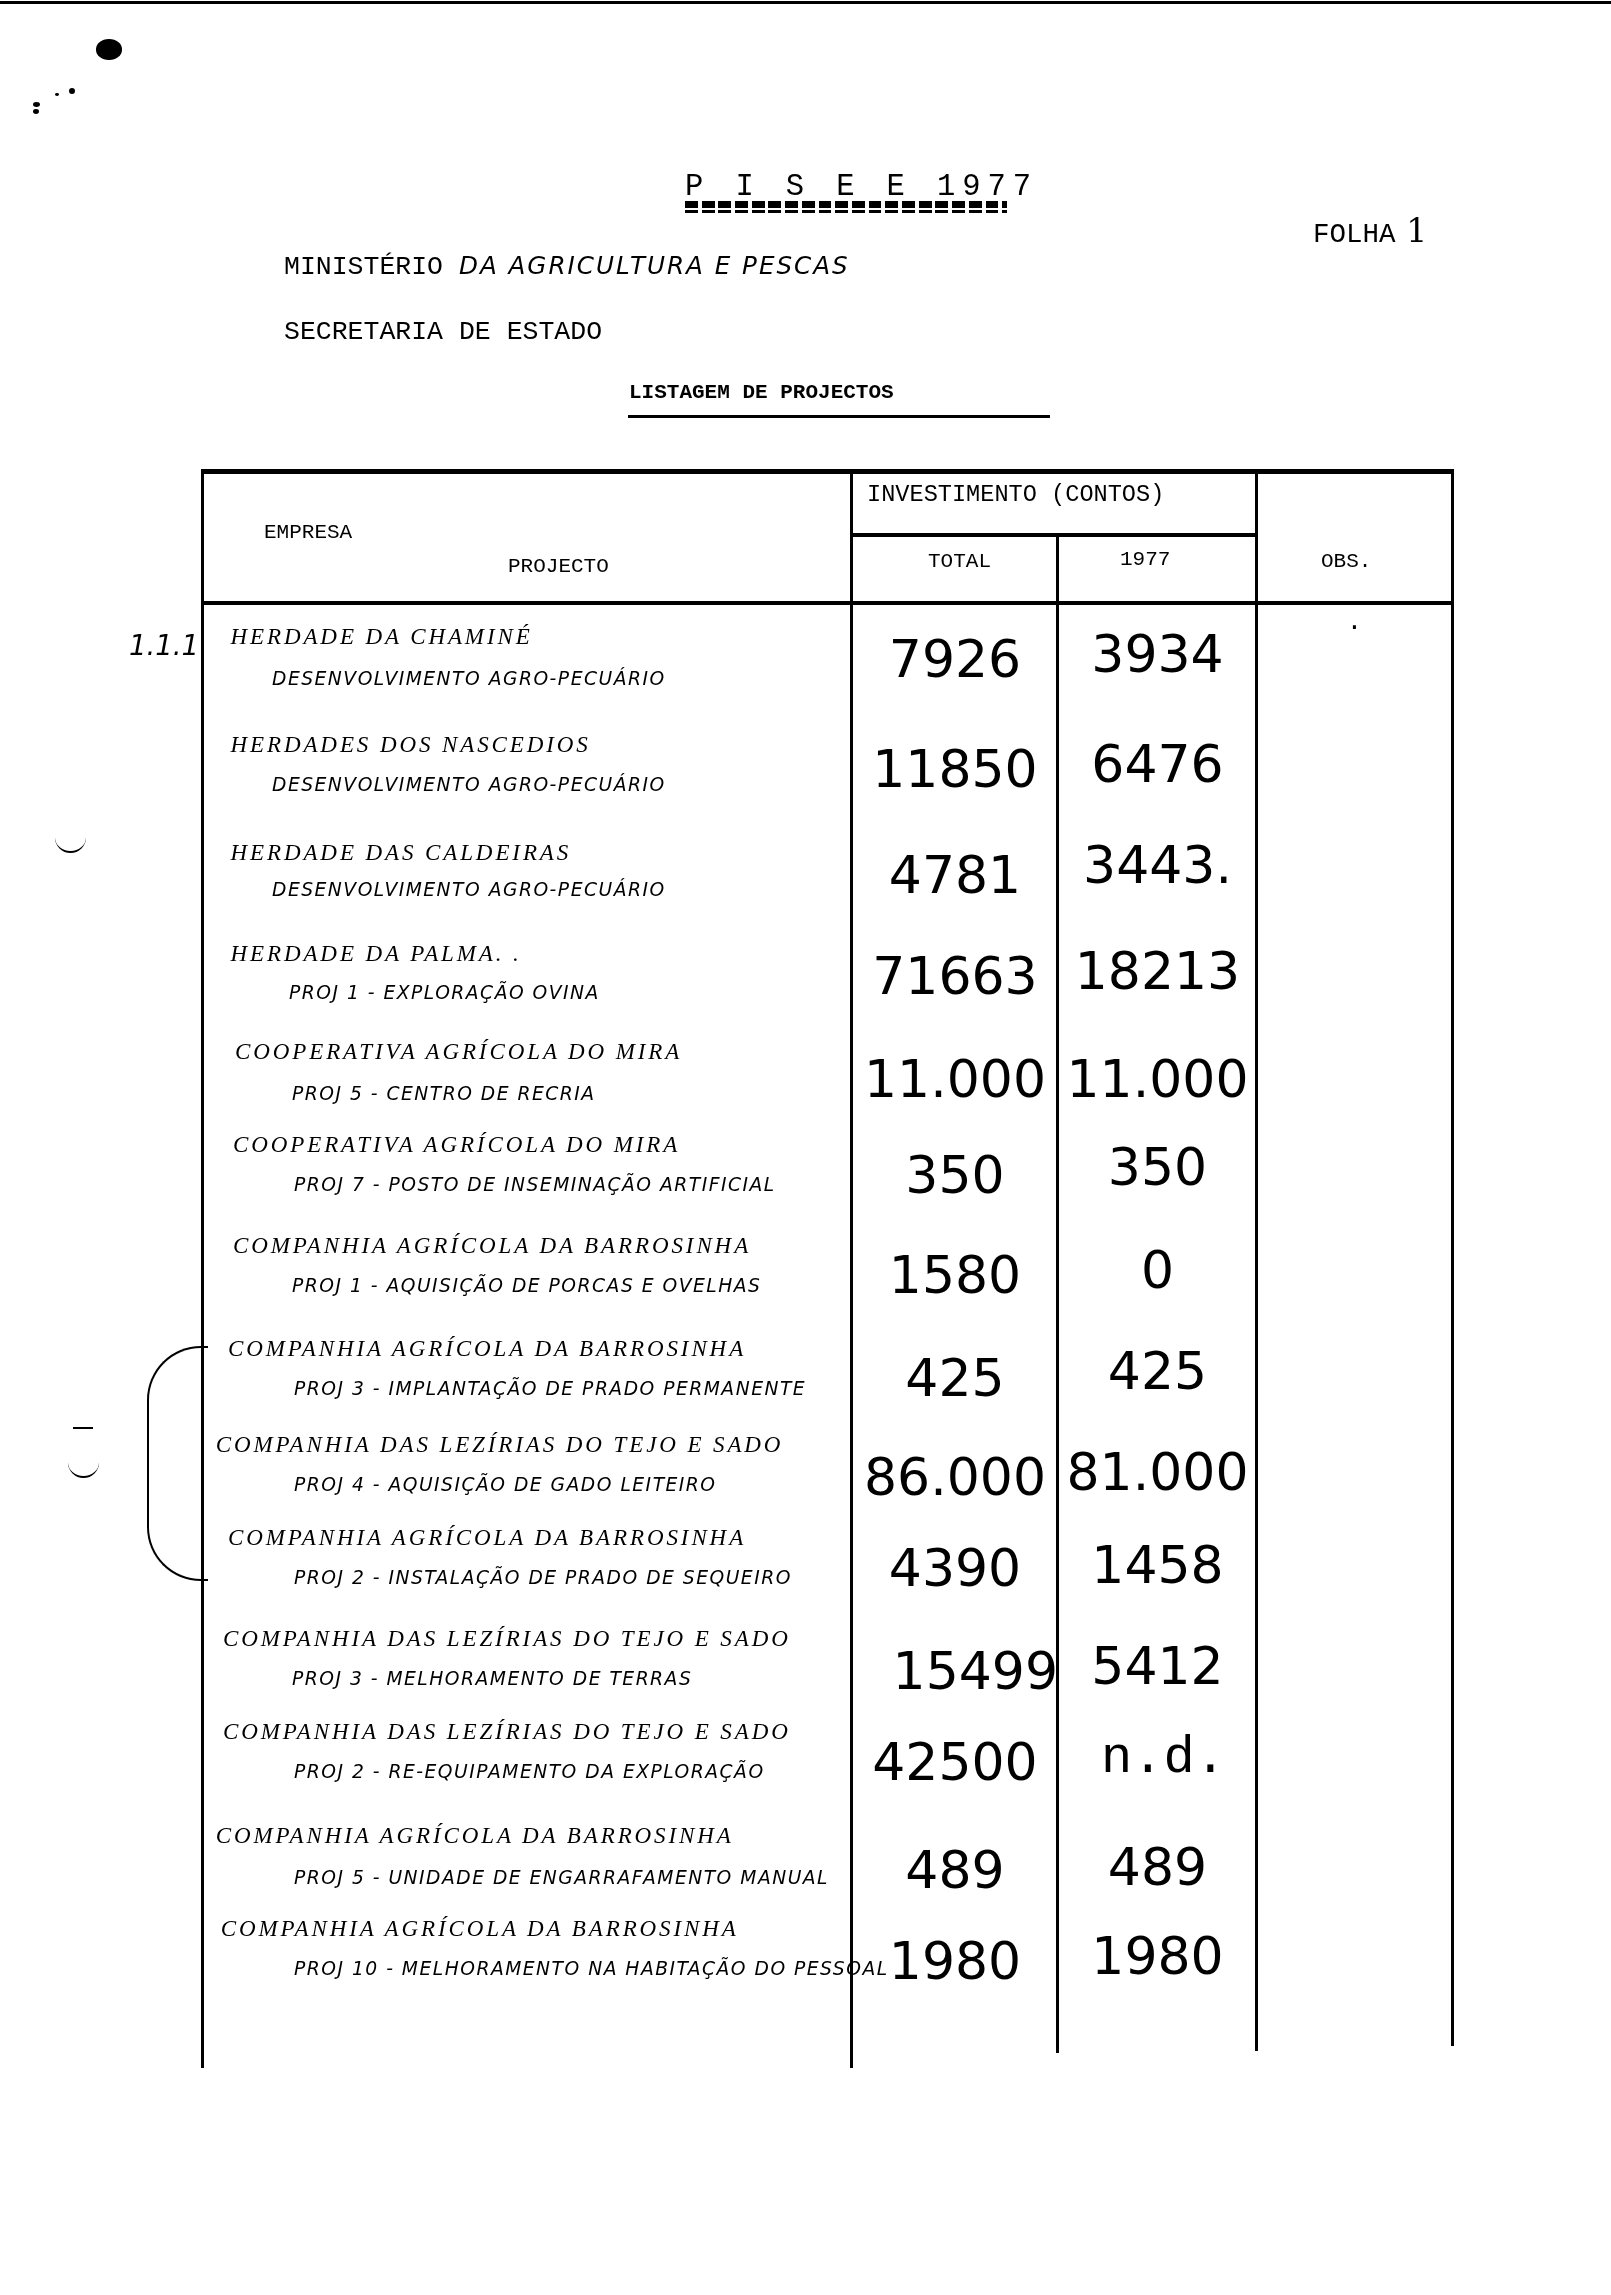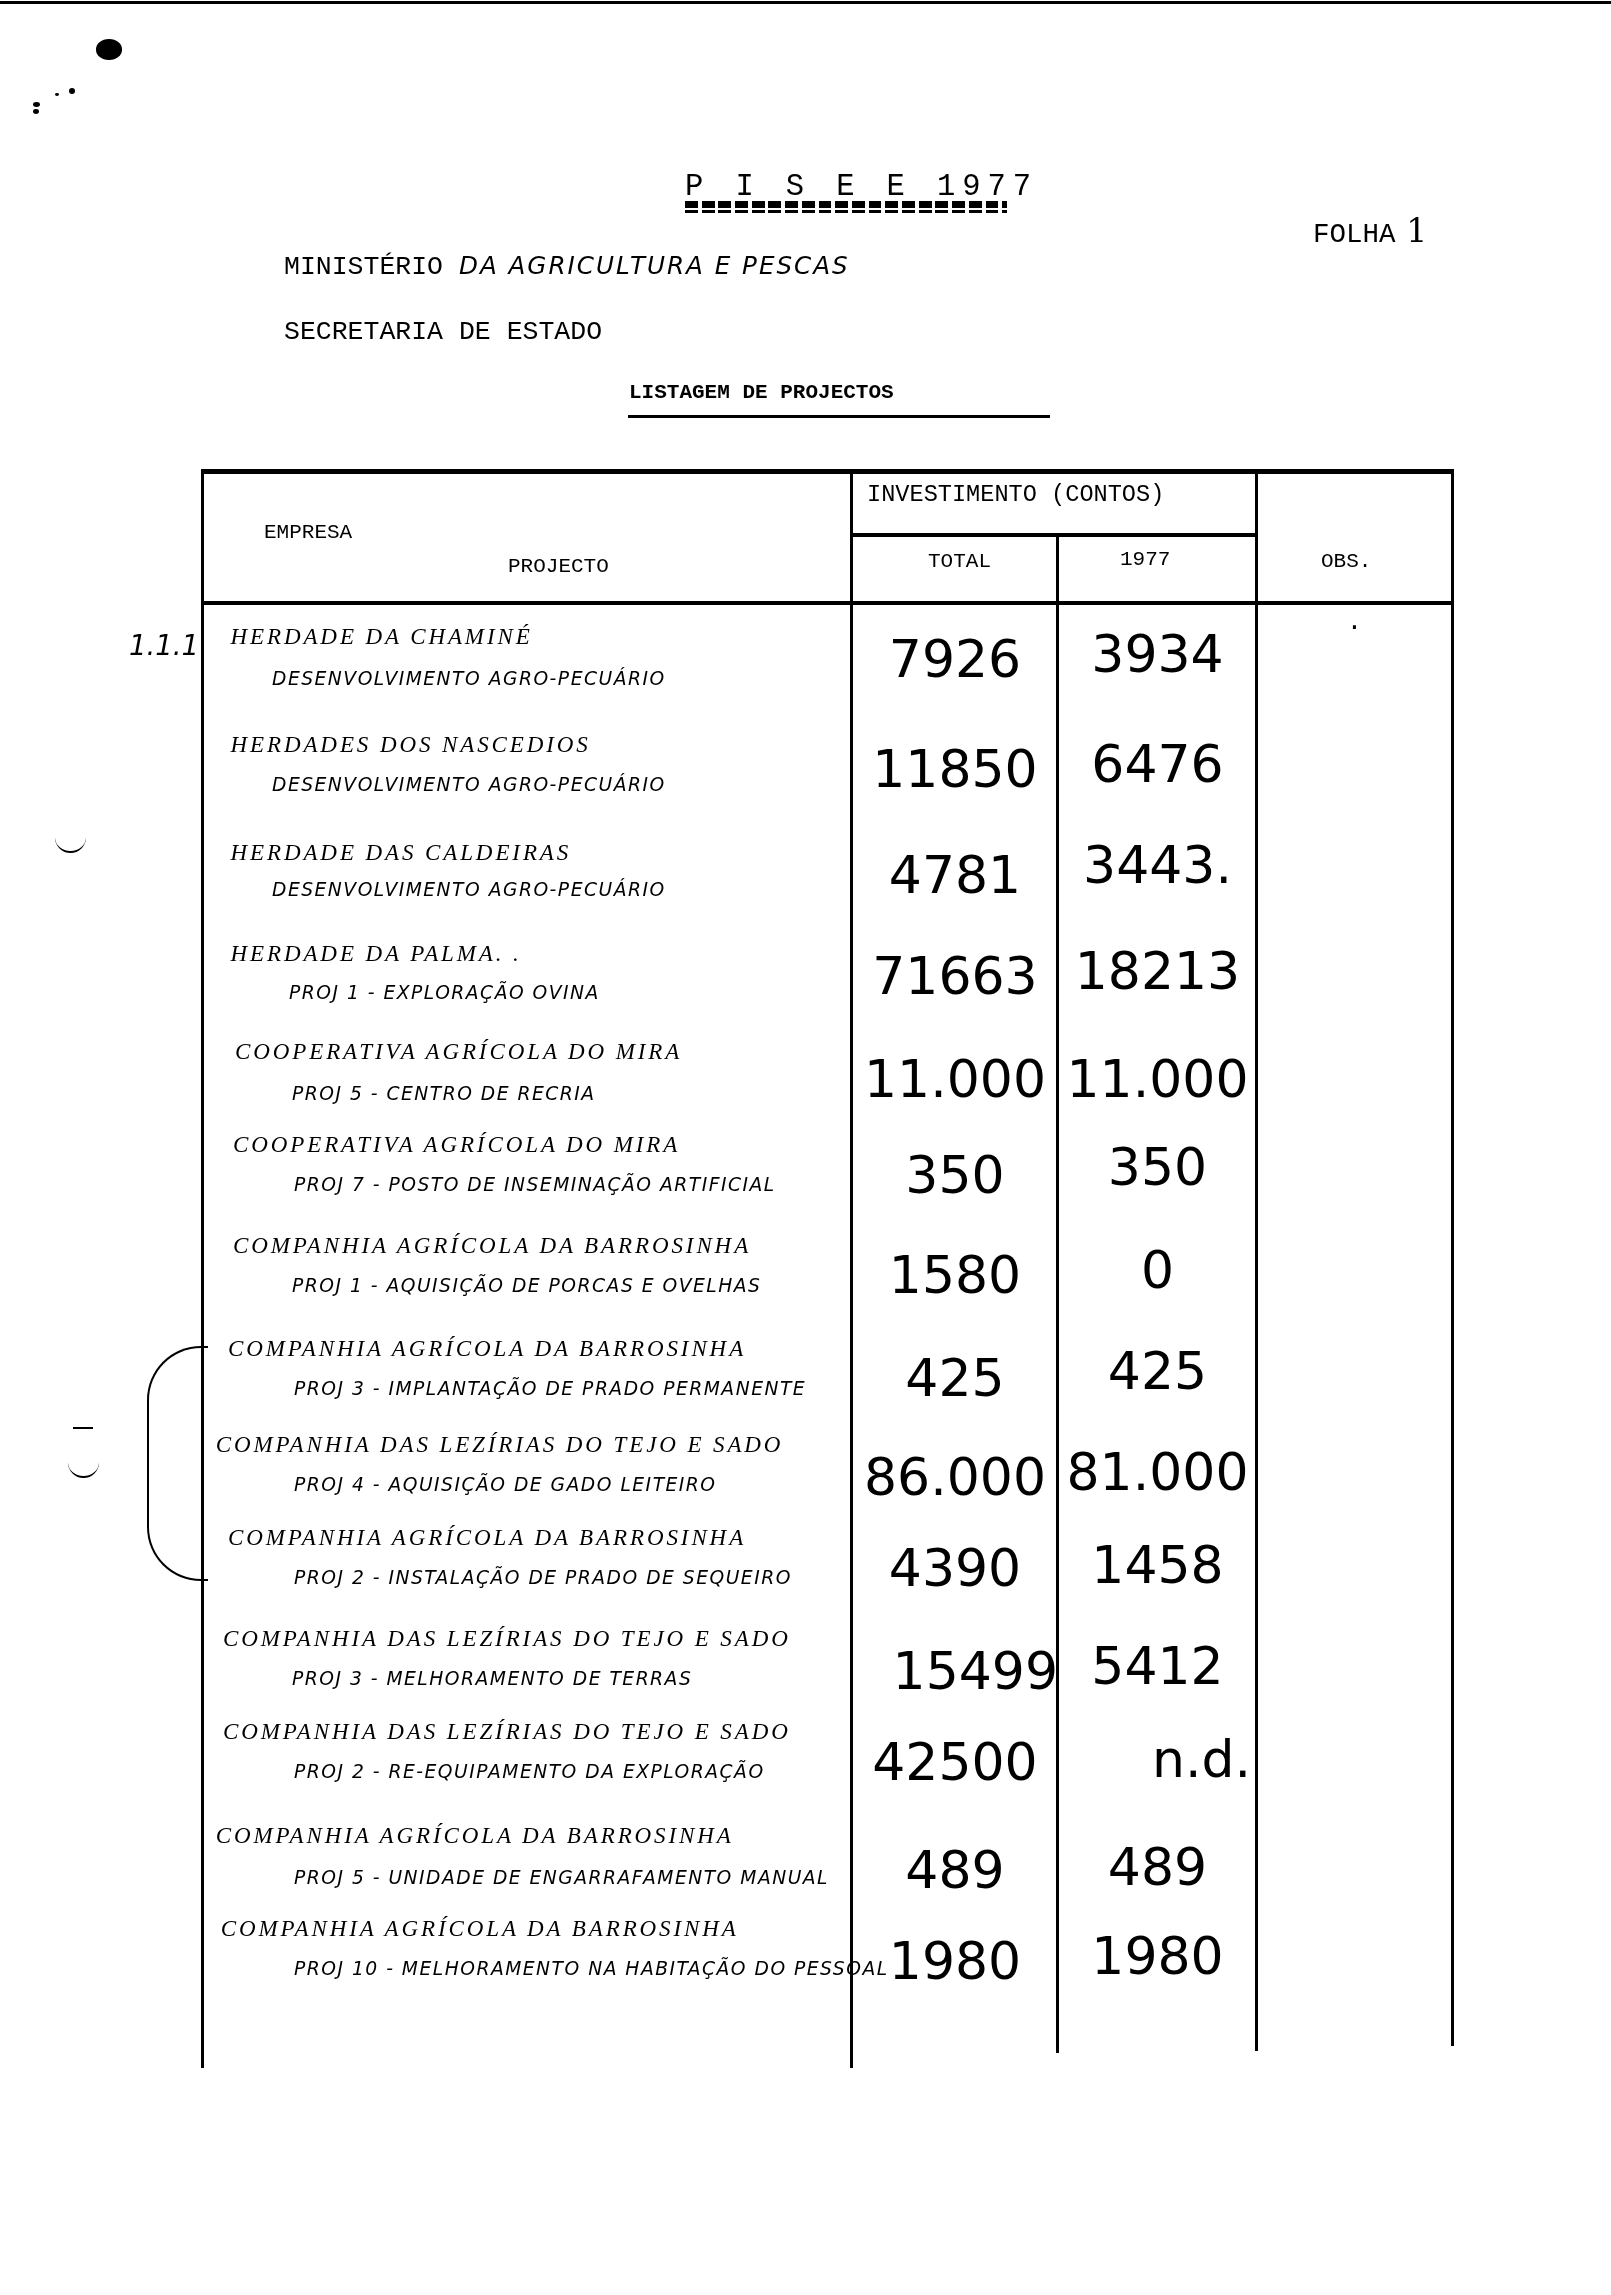--- a/index.html
+++ b/index.html
@@ -154,21 +154,21 @@
   <div>
     <div class="emp" style="left:22px;top:1157px;">COMPANHIA DAS LEZÍRIAS DO TEJO E SADO</div>
     <div class="proj" style="left:91px;top:1199px;">PROJ 3 - MELHORAMENTO DE TERRAS</div>
     <div class="num-cell" style="left:651px;top:1172px;text-align:right;">15499</div>
     <div class="num-cell y" style="left:857px;top:1167px;">5412</div>
   </div>
   <div>
     <div class="emp" style="left:22px;top:1250px;">COMPANHIA DAS LEZÍRIAS DO TEJO E SADO</div>
     <div class="proj" style="left:93px;top:1292px;">PROJ 2 - RE-EQUIPAMENTO DA EXPLORAÇÃO</div>
     <div class="num-cell" style="left:651px;top:1263px;">42500</div>
-    <div class="num-cell y" style="left:901px;top:1260px;">n.d.</div>
+    <div class="num-cell y" style="left:863px;top:1260px;font-family:Liberation Mono, monospace;">n.d.</div>
   </div>
   <div>
     <div class="emp" style="left:14.7px;top:1354px;">COMPANHIA AGRÍCOLA DA BARROSINHA</div>
     <div class="proj" style="left:93px;top:1398px;">PROJ 5 - UNIDADE DE ENGARRAFAMENTO MANUAL</div>
     <div class="num-cell" style="left:651px;top:1371px;">489</div>
     <div class="num-cell y" style="left:857px;top:1368px;">489</div>
   </div>
   <div>
     <div class="emp" style="left:19.7px;top:1447px;">COMPANHIA AGRÍCOLA DA BARROSINHA</div>
     <div class="proj" style="left:93px;top:1489px;">PROJ 10 - MELHORAMENTO NA HABITAÇÃO DO PESSOAL</div>

